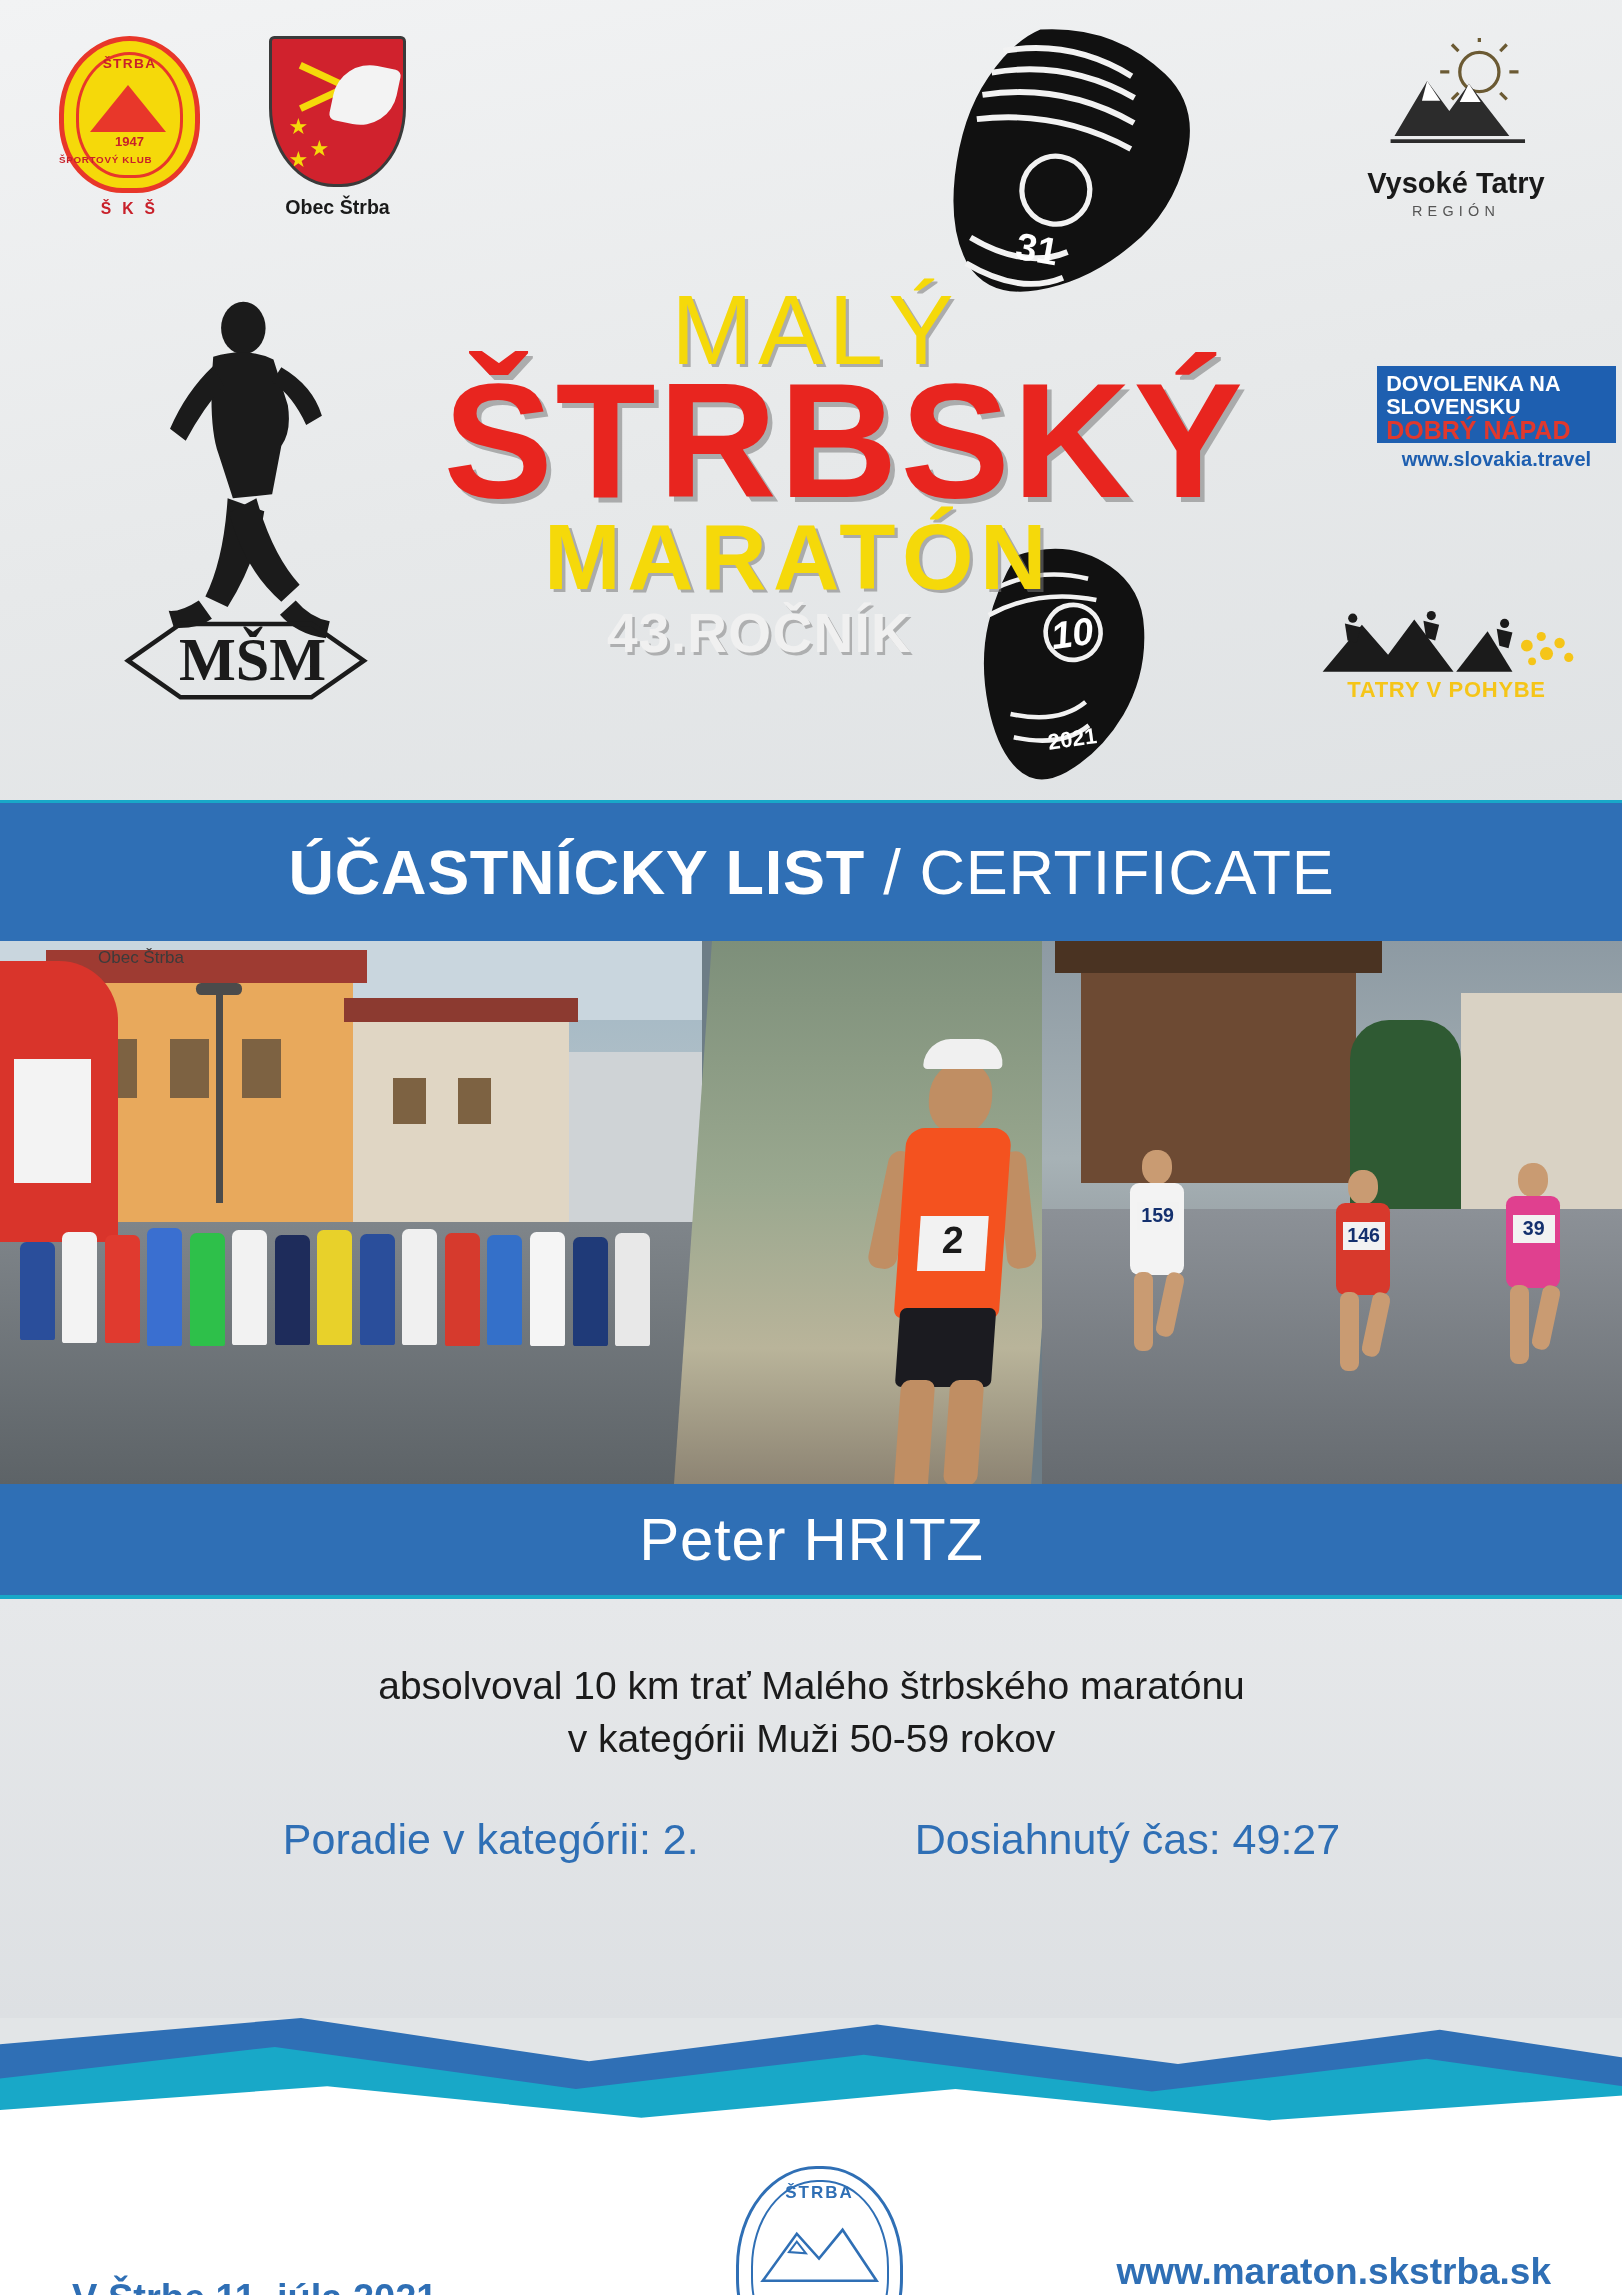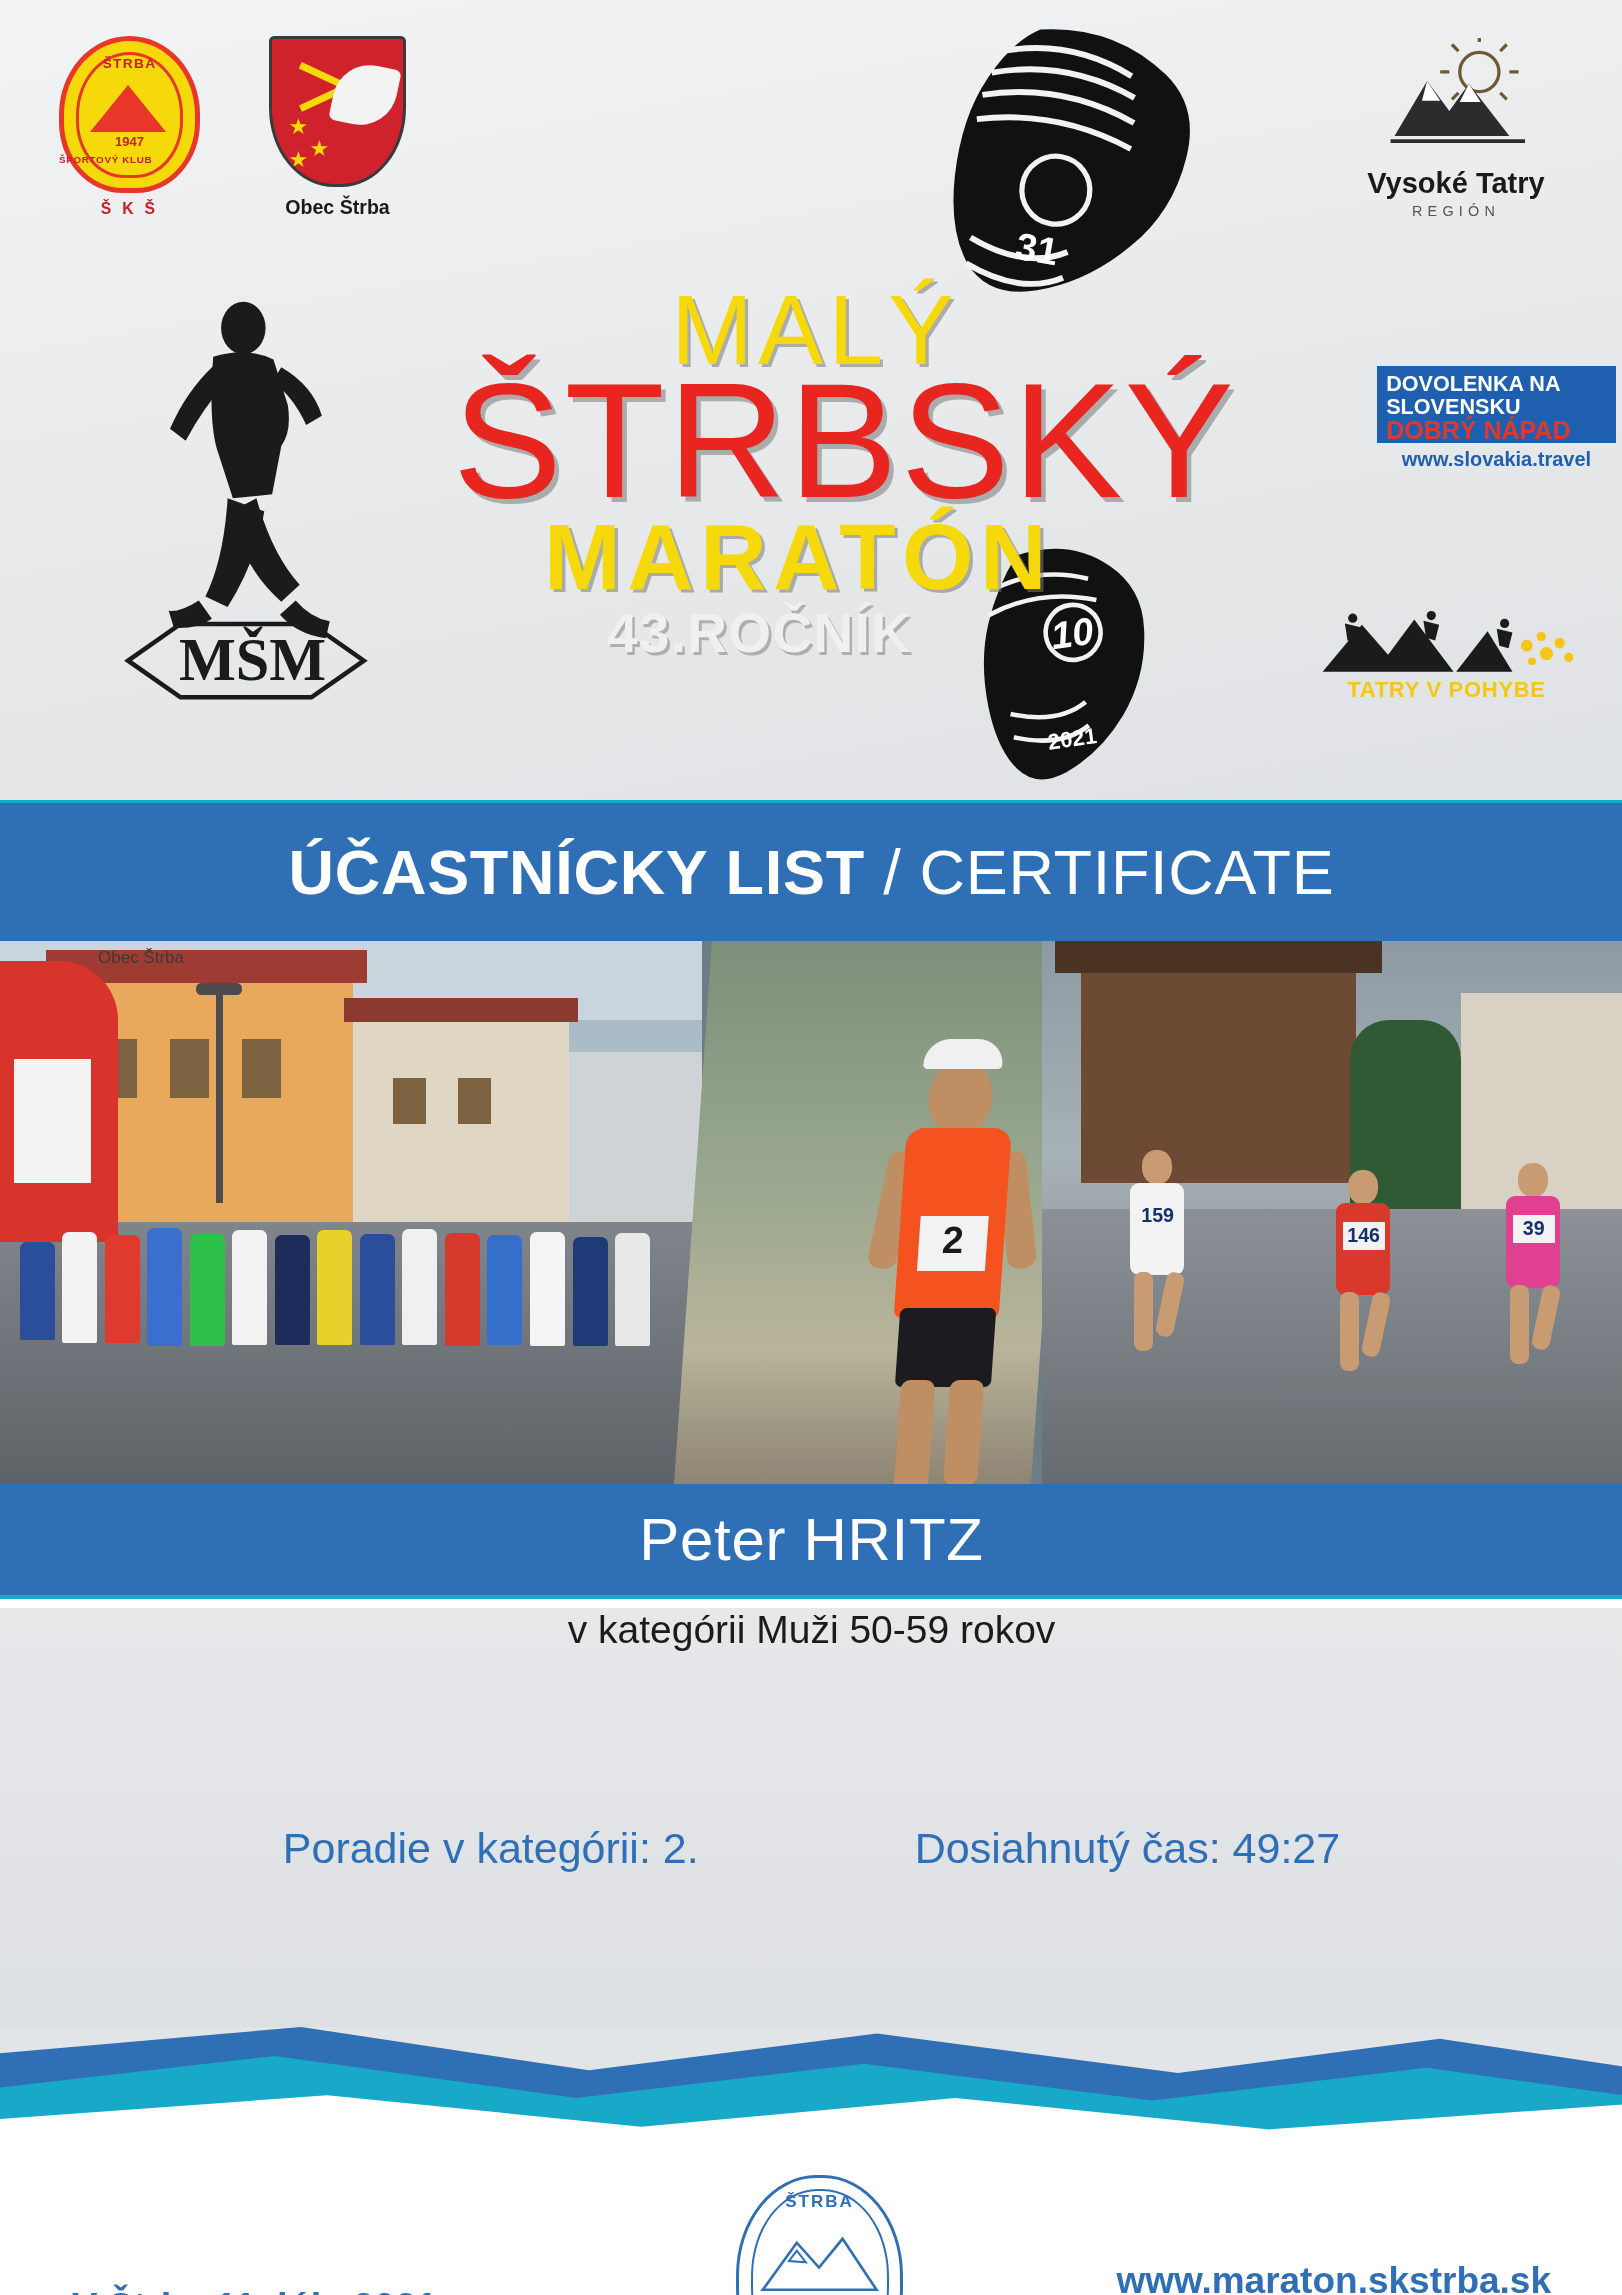--- a/index.html
+++ b/index.html
@@ -155,21 +155,21 @@
     width: 851px;
     text-align: center;
   }
   .t-maly {
     font-size: 98px; font-weight: normal; color: #f5d90a;
     letter-spacing: 5.2px; line-height: 1.0;
     text-shadow: 3.3px 3.3px 0 rgba(120,120,120,0.55);
     margin-left: -59px;
   }
   .t-strbsky {
-    font-size: 164px; font-weight: normal; color: #e8251f;
+    font-size: 164px; font-weight: bold; color: #e8251f;
     letter-spacing: 2.6px; line-height: 1.05;
     text-shadow: 4.6px 4.6px 0 rgba(110,110,110,0.5);
     margin-top: -23.6px;
   }
   .t-maraton {
     font-size: 92px; font-weight: bold; color: #f5d90a;
     letter-spacing: 6.5px; line-height: 1.0; margin-top: -17px;
     text-shadow: 3.3px 3.3px 0 rgba(120,120,120,0.55);
     margin-left: -92px;
   }
@@ -566,20 +566,21 @@
         <div class="legB"></div>
       </div>
     </div>
   </div>
 
   <div class="namebar">
     <div class="nm">Peter HRITZ</div>
   </div>
 
   <div class="body-sec">
+    <div class="l1">absolvoval 10 km trať Malého štrbského maratónu</div>
     <div class="l2">v kategórii Muži 50-59 rokov</div>
     <div class="results">
       <div class="r">
         <span>Poradie v kategórii:</span>
         <span>2.</span>
       </div>
       <div class="r">
         <span>Dosiahnutý čas:</span>
         <span>49:27</span>
       </div>

